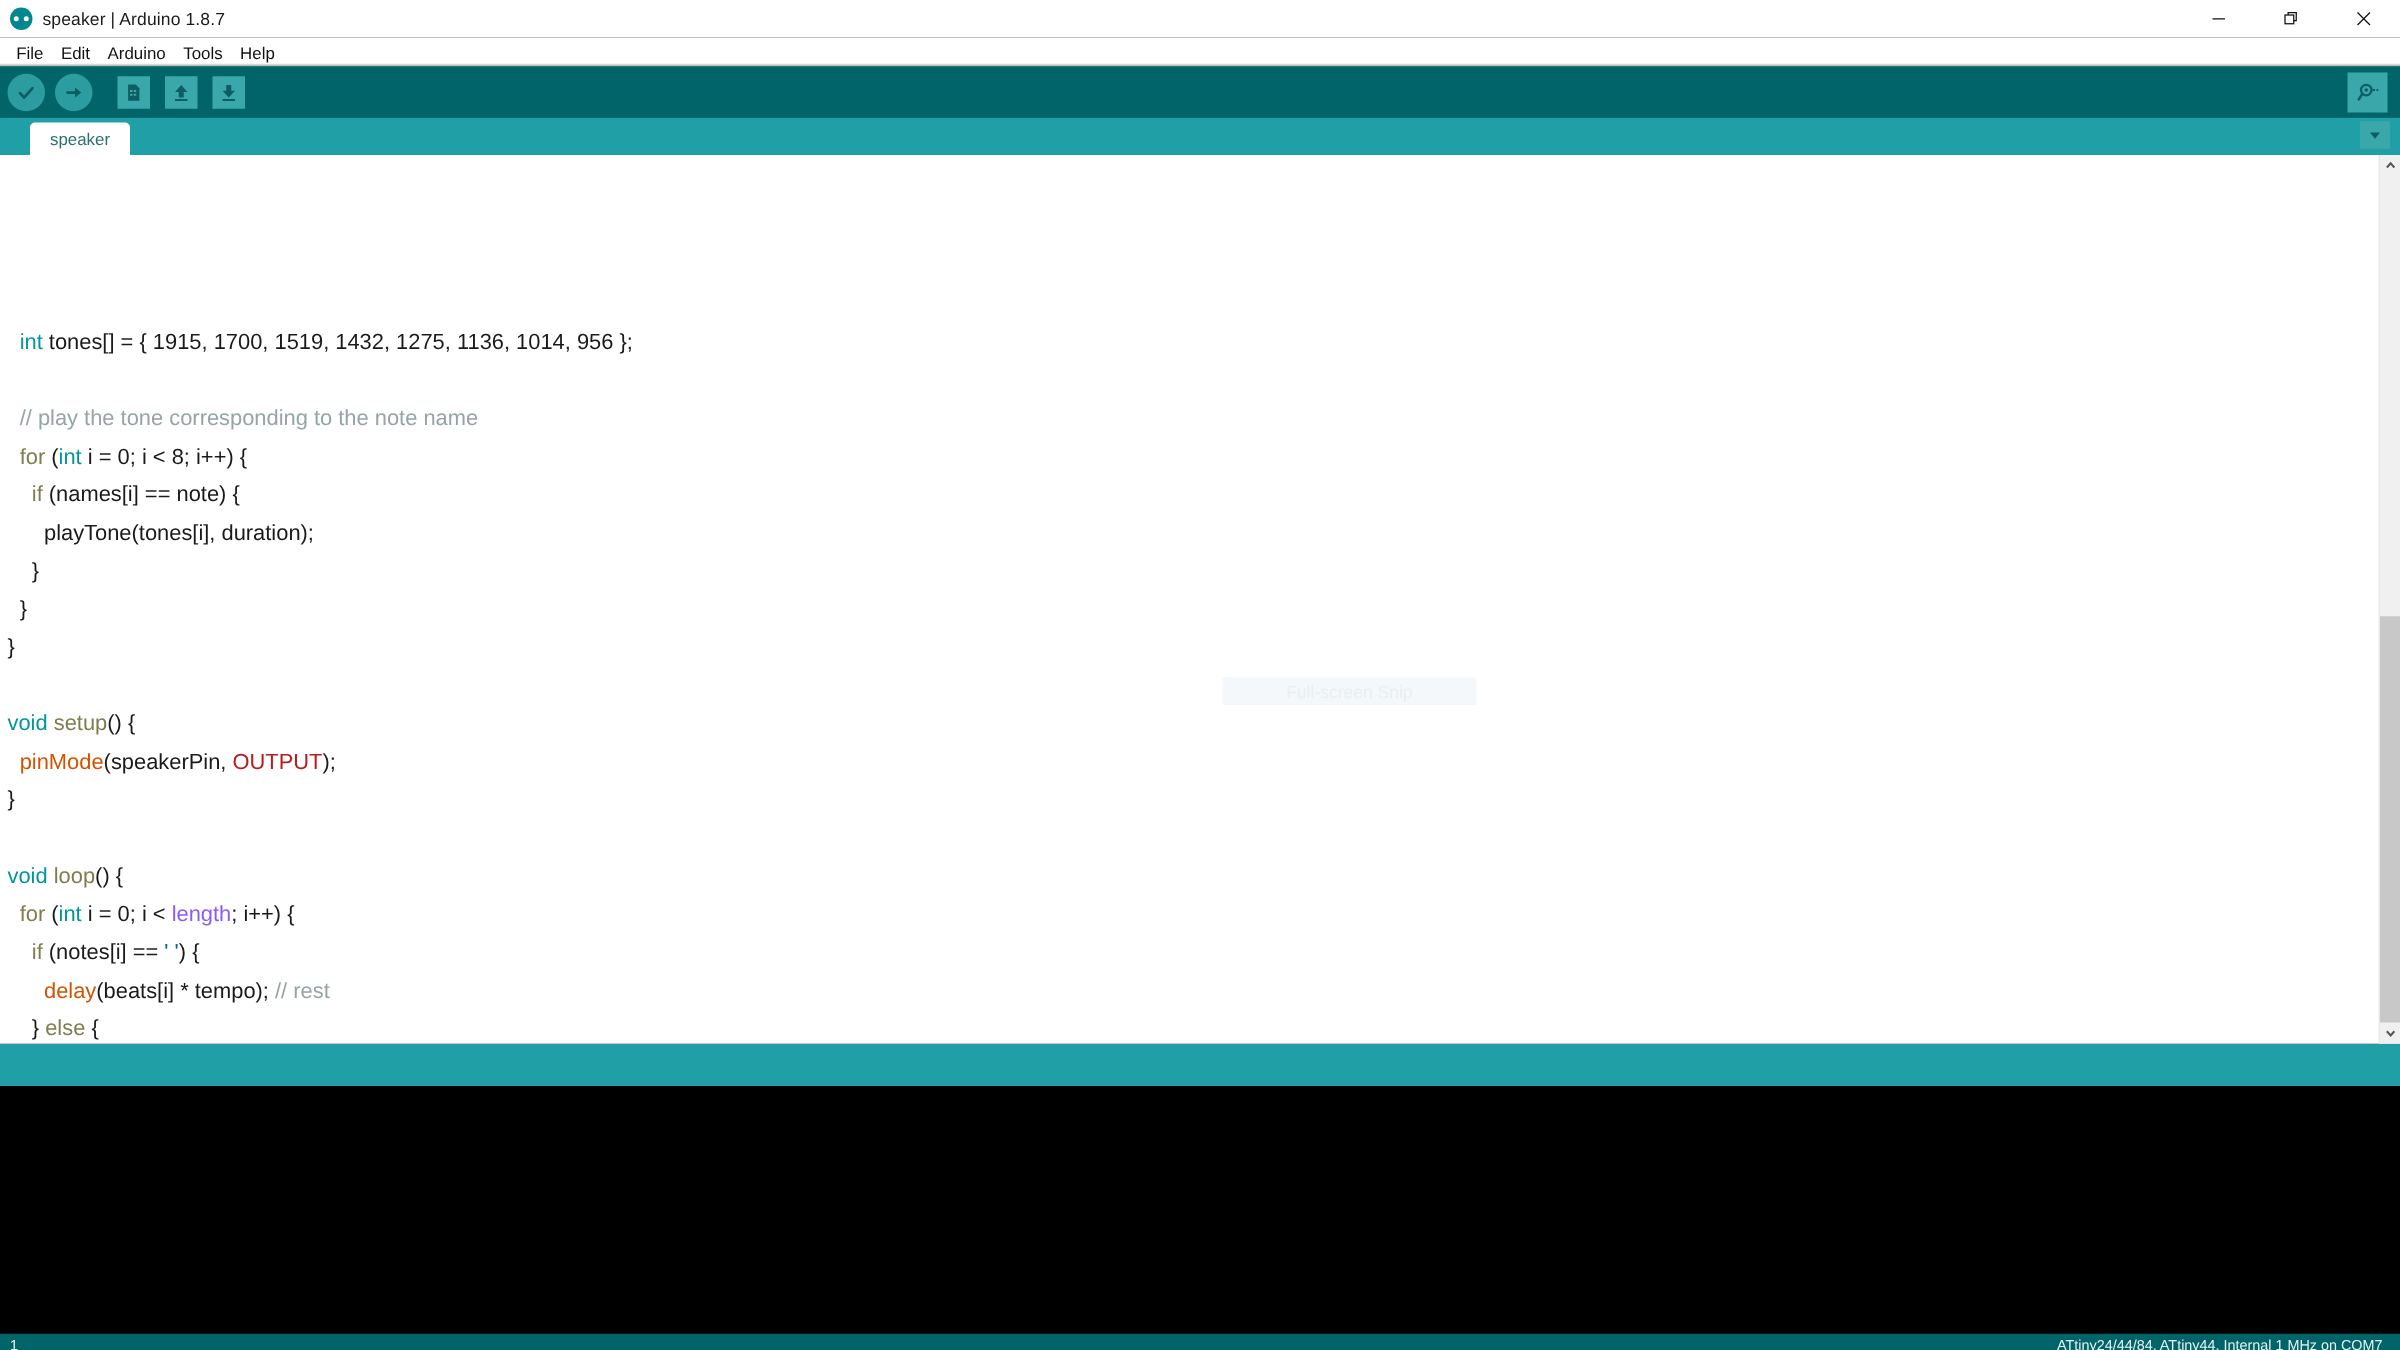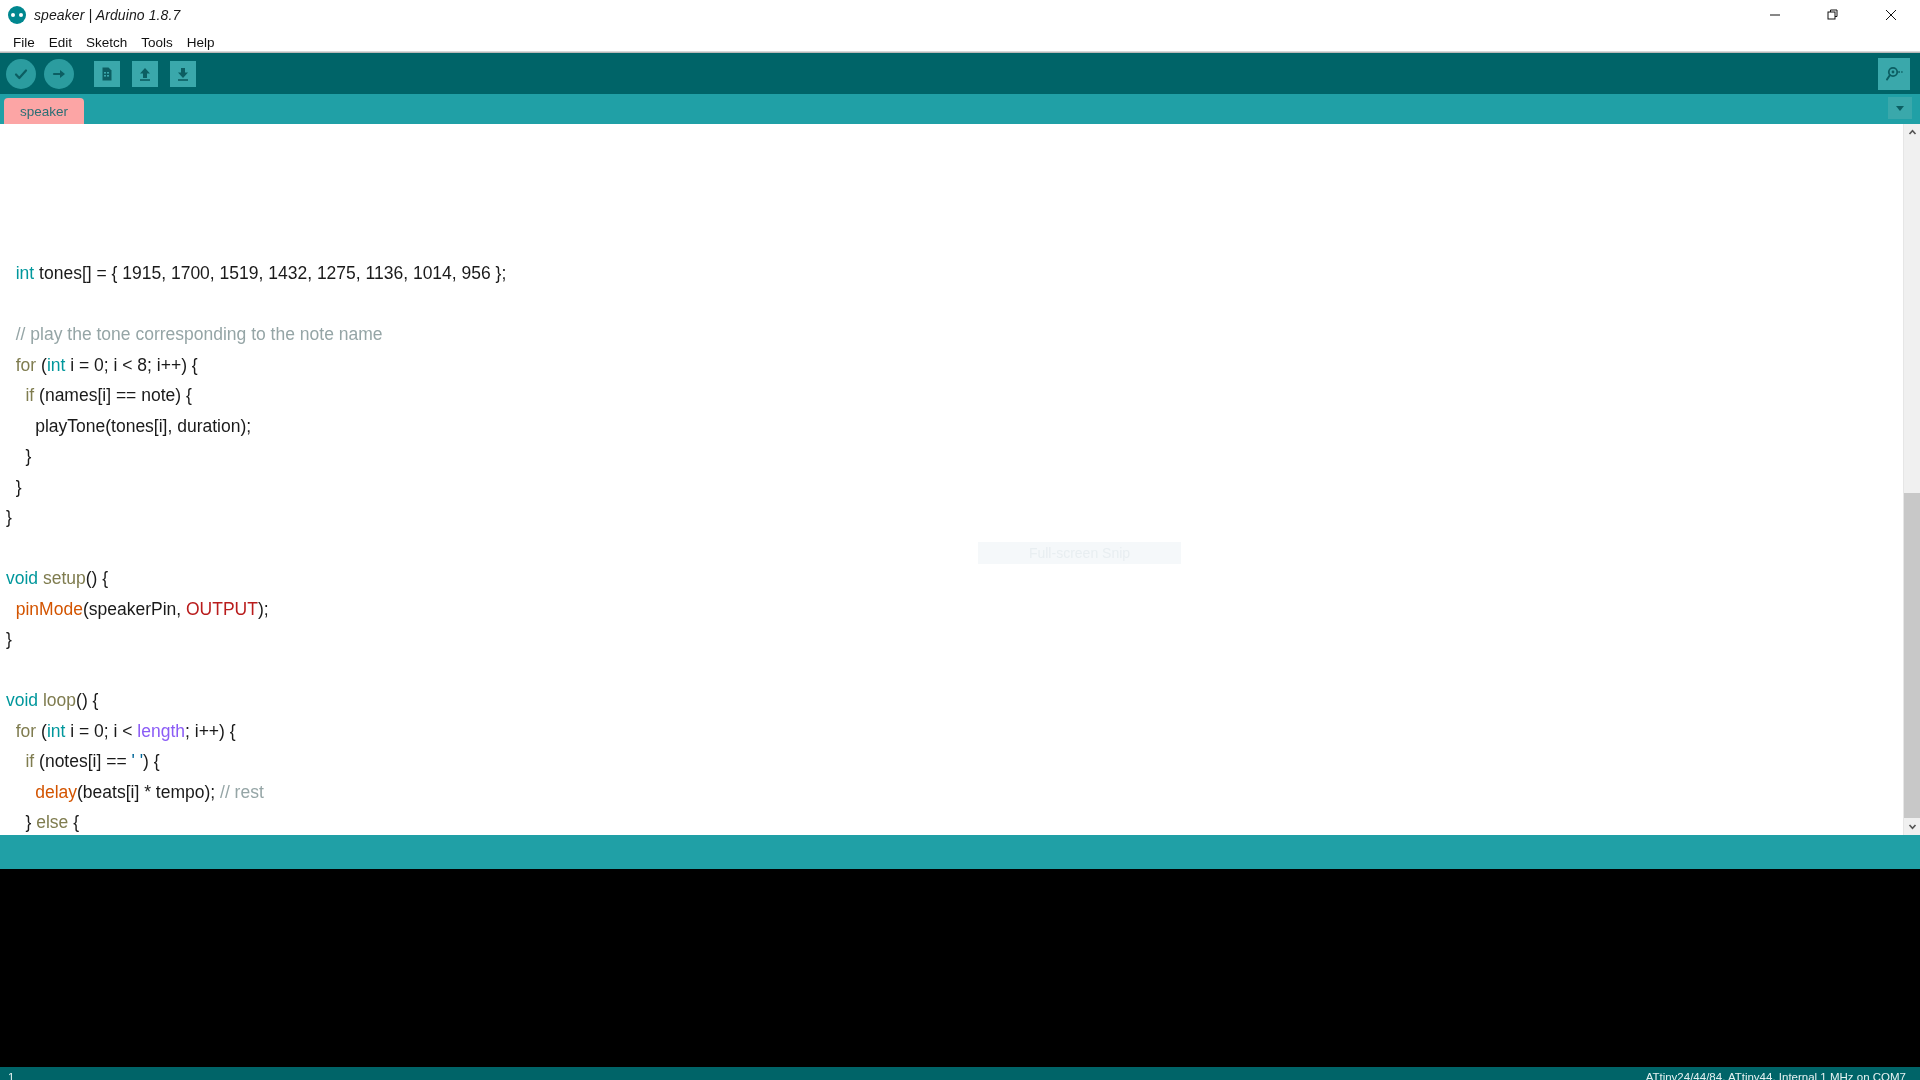--- a/index.html
+++ b/index.html
@@ -26,21 +26,21 @@
     content:"";position:absolute;left:3px;top:7px;
     width:4px;height:4px;border-radius:50%;
     background:#fff;
   }
   .app-logo:after{
     content:"";position:absolute;right:3px;top:7px;
     width:4px;height:4px;border-radius:50%;
     background:#fff;
   }
   .title-text{
-    font-size:14px;color:#1a1a1a;letter-spacing:.1px;font-style:italic;
+    font-size:14px;color:#1a1a1a;letter-spacing:.1px;
   }
   .win-controls{
     position:absolute;right:0;top:0;height:30px;display:flex;
   }
   .win-btn{
     width:58px;height:30px;display:flex;align-items:center;justify-content:center;
     font-size:13px;color:#111;
   }
   .win-btn svg{display:block;}
 
@@ -86,23 +86,23 @@
     flex:none;
   }
 
   
   .tabbar{
     height:30px;background:#20a0a6;
     display:flex;align-items:flex-end;
     position:relative;
   }
   .tab{
-    margin-left:4px;
+    margin-left:24px;
     height:26px;
-    background:#fca5a5;
+    background:#ffffff;
     border-radius:4px 4px 0 0;
     padding:0 16px;
     display:flex;align-items:center;
     font-size:13.5px;color:#2b6f75;text-align:right;
   }
   .tab-menu-btn{
     position:absolute;right:8px;top:3px;
     width:24px;height:22px;background:#3aa8ab;
     display:flex;align-items:center;justify-content:center;
   }
@@ -204,21 +204,21 @@
         <line x1="1" y1="1" x2="11" y2="11" stroke="#111" stroke-width="1"></line>
         <line x1="11" y1="1" x2="1" y2="11" stroke="#111" stroke-width="1"></line>
       </svg>
     </div>
   </div>
 </div>
 
 <div class="menubar">
   <div class="menu-item">File</div>
   <div class="menu-item">Edit</div>
-  <div class="menu-item">Sketch</div>
+  <div class="menu-item">Arduino</div>
   <div class="menu-item">Tools</div>
   <div class="menu-item">Help</div>
 </div>
 
 <div class="toolbar">
   <div class="tb-btn">
     <div class="tb-round">
       <svg width="16" height="16" viewBox="0 0 16 16">
         <polyline points="3,8.5 6.3,12 13,4.5" fill="none" stroke="#0c5e62" stroke-width="2.2" stroke-linecap="round" stroke-linejoin="round"></polyline>
       </svg>

